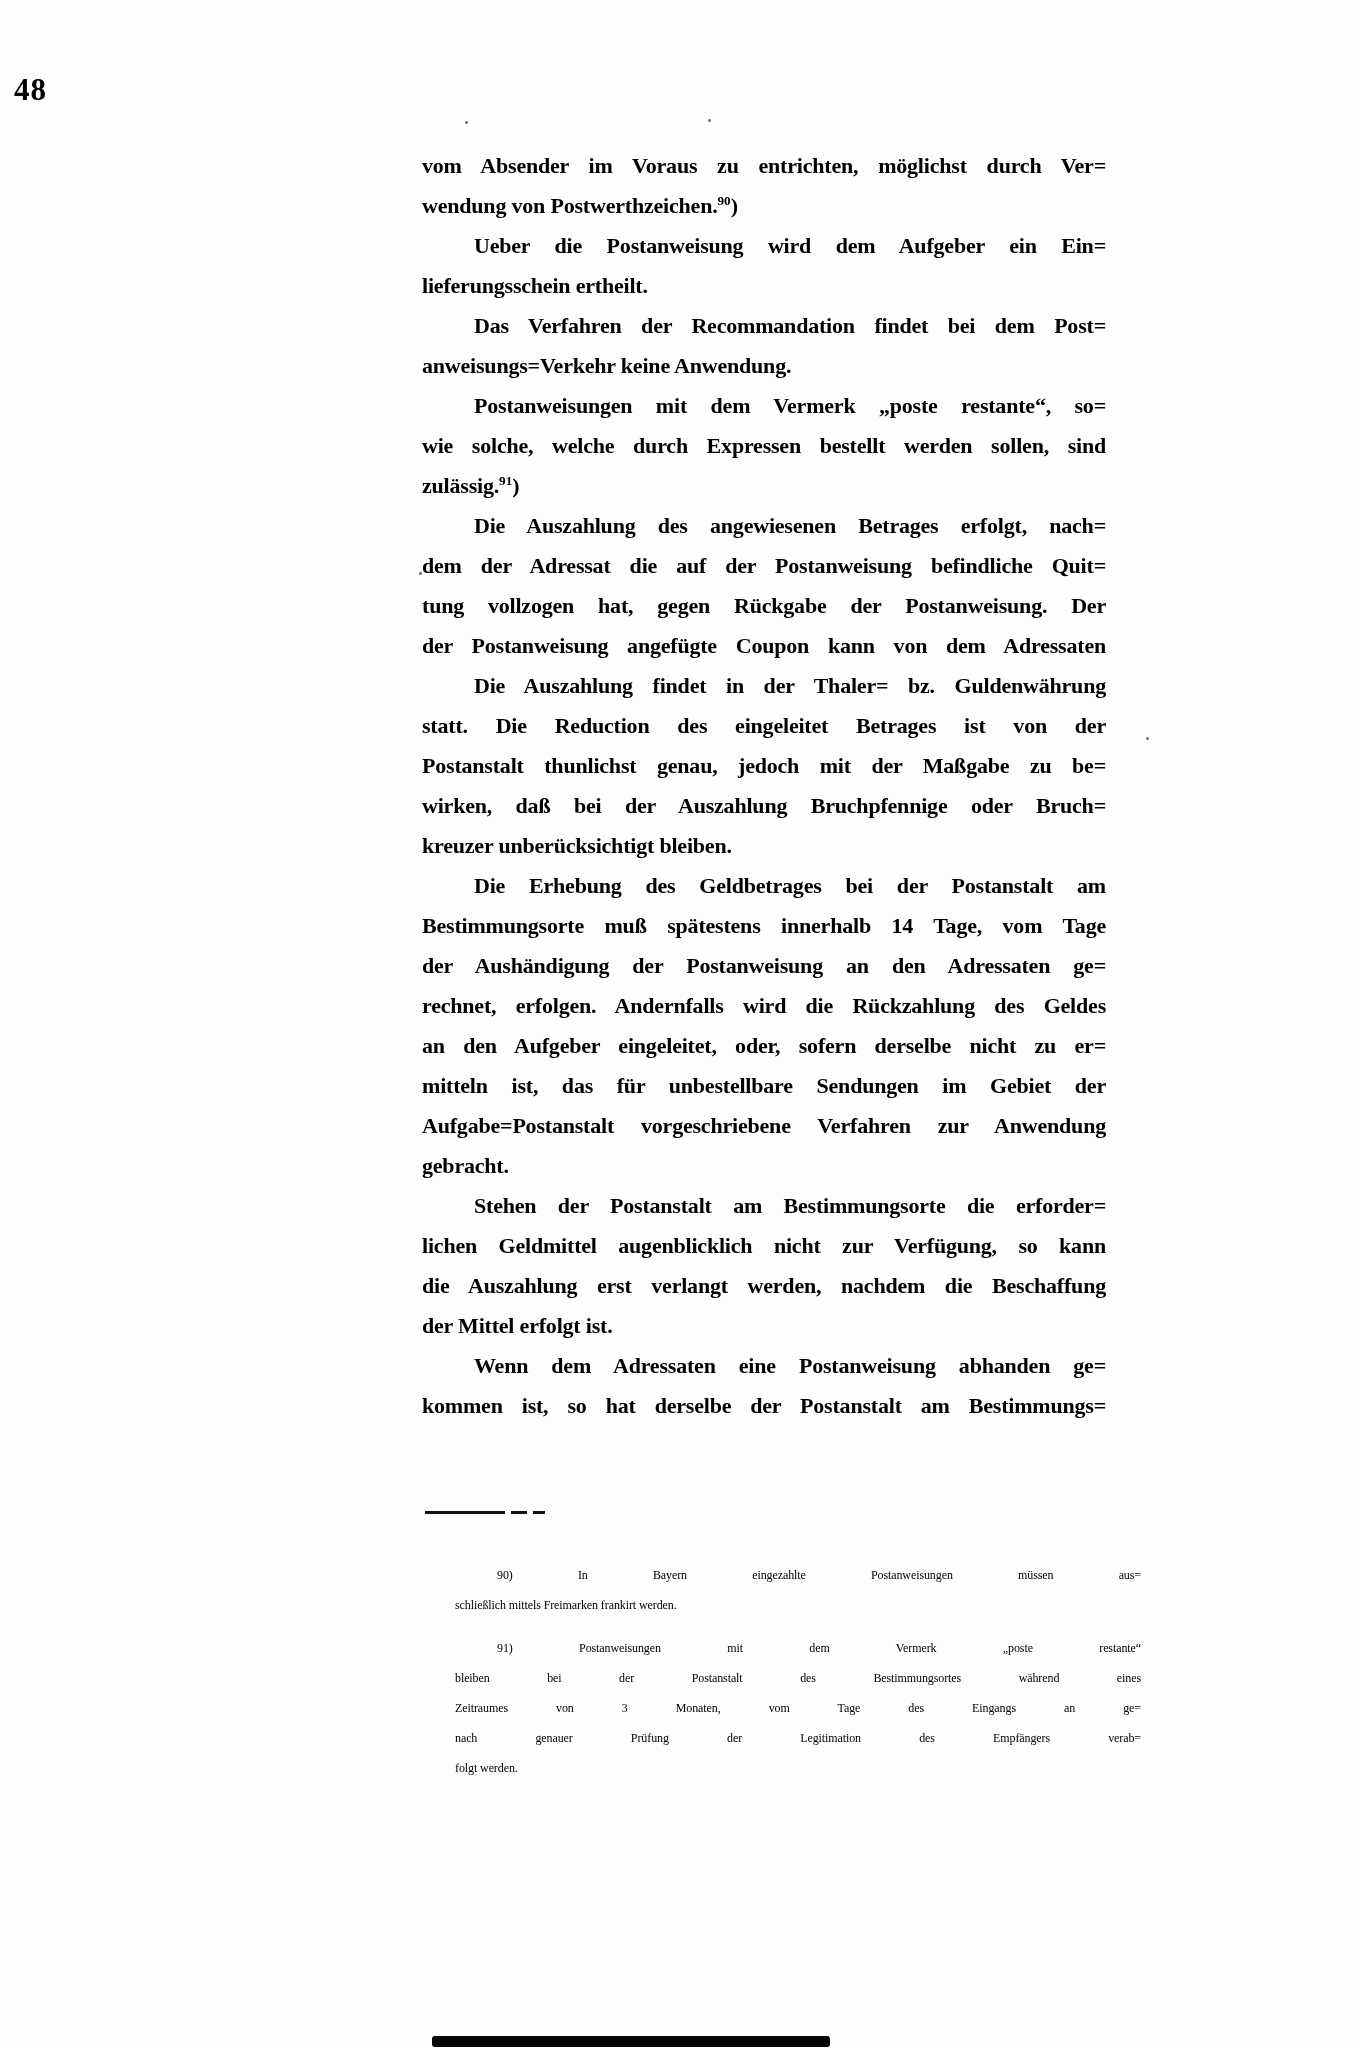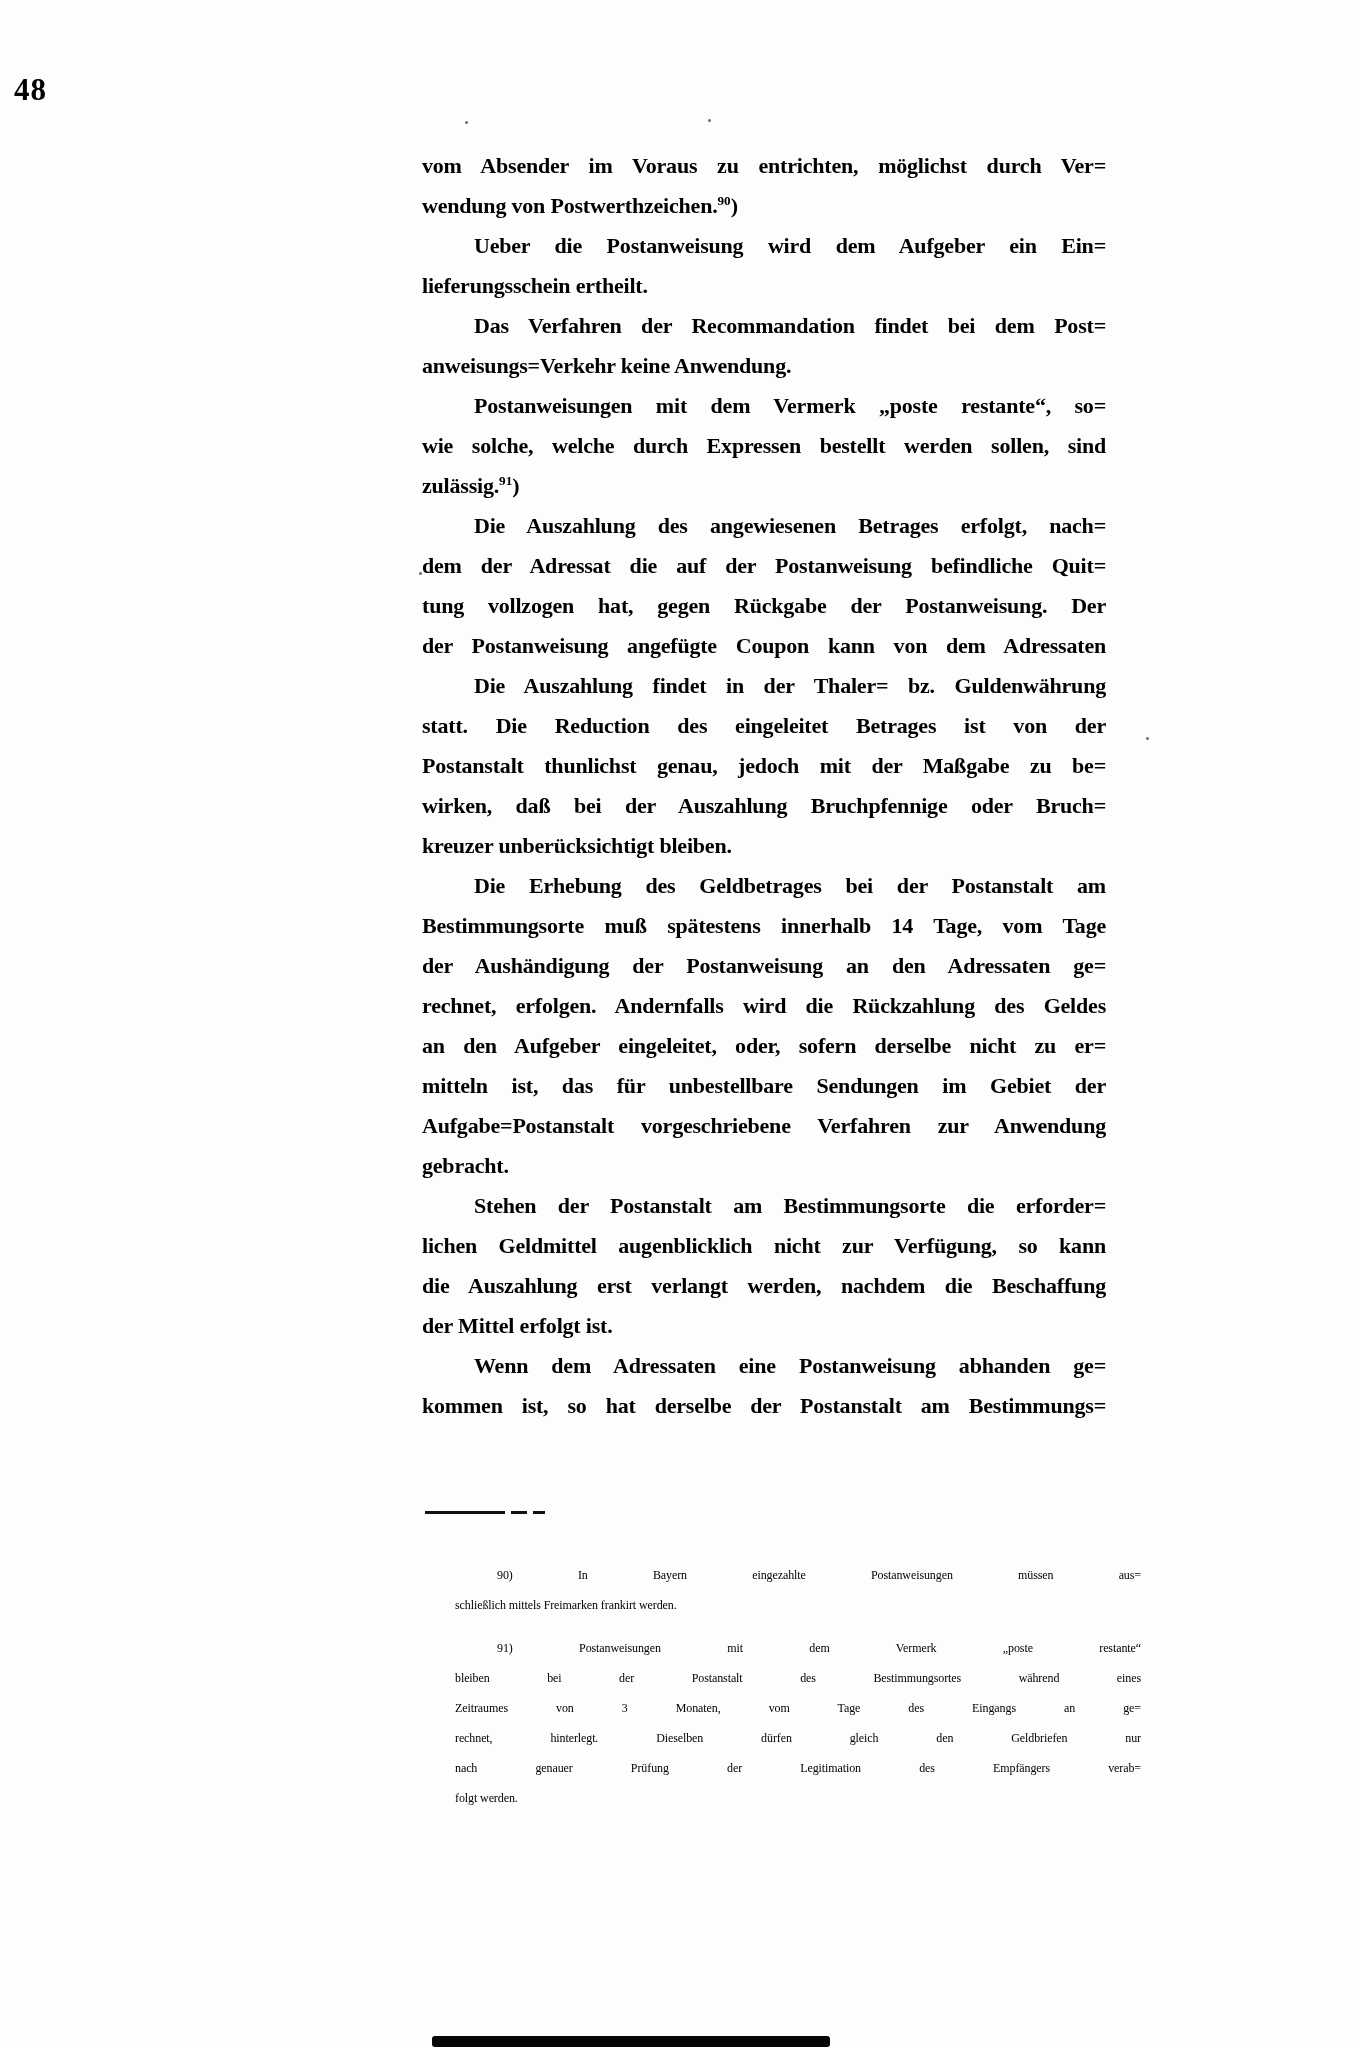--- a/index.html
+++ b/index.html
@@ -123,21 +123,20 @@
 
   <div id="footnotes">
       <div class="footnote">
         <div class="line j ind">90) In Bayern eingezahlte Postanweisungen  müssen  aus=</div>
         <div class="line">schließlich mittels Freimarken frankirt werden.</div>
       </div>
       <div class="footnote">
         <div class="line j ind">91) Postanweisungen mit dem  Vermerk  „poste  restante“</div>
         <div class="line j">bleiben bei der Postanstalt des Bestimmungsortes während eines</div>
         <div class="line j">Zeitraumes von 3 Monaten,  vom Tage  des Eingangs an ge=</div>
-        <div class="line j">rechnet, hinterlegt. Dieselben dürfen gleich den Geldbriefen nur</div>
         <div class="line j">nach genauer Prüfung der Legitimation des Empfängers verab=</div>
         <div class="line">folgt werden.</div>
       </div>
     </div>
 
   <div id="scan-bar"></div>
   <div class="speck a"></div>
   <div class="speck b"></div>
   <div class="speck c"></div>
   <div class="speck d"></div>

